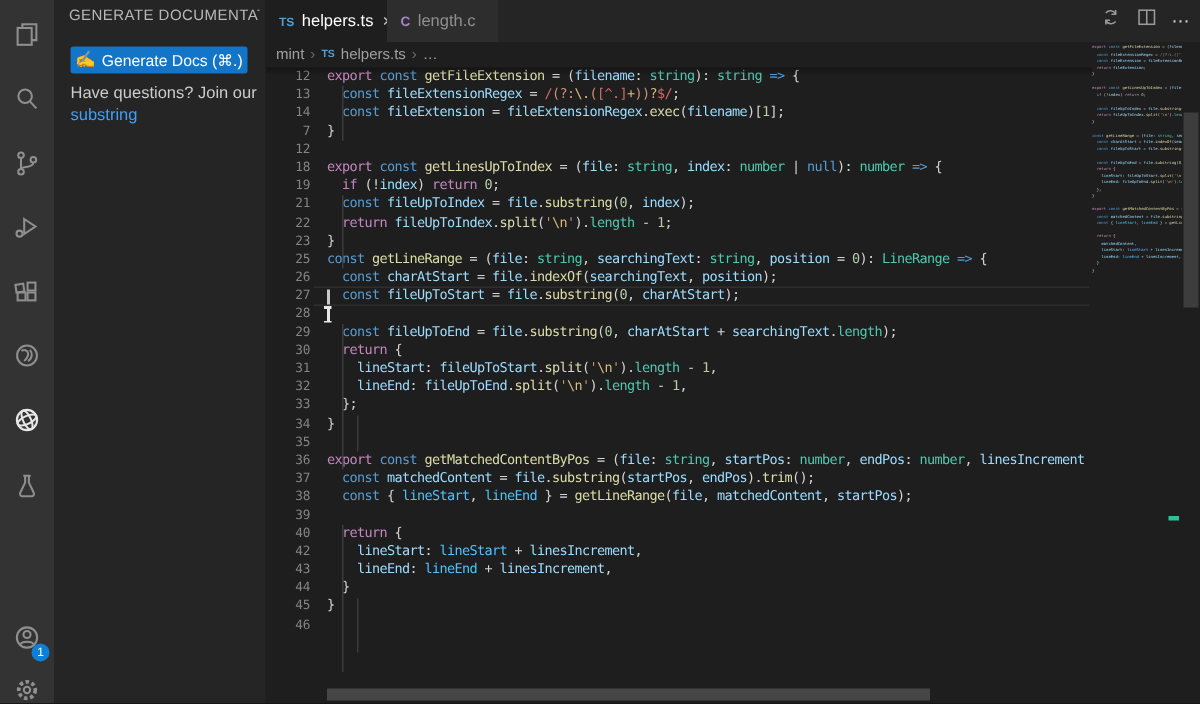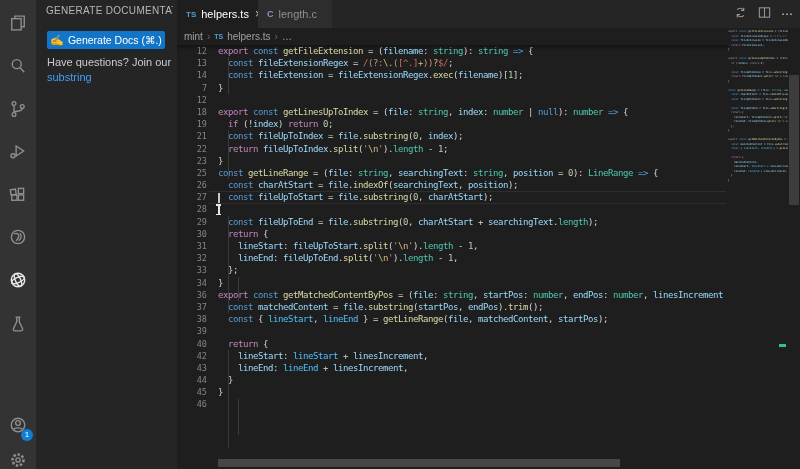--- a/index.html
+++ b/index.html
@@ -207,20 +207,21 @@
         <div class="row"><span class="ln">25</span><span class="tx"><span style="color: rgb(86, 156, 214);">const </span><span style="color: rgb(220, 220, 170);">getLineRange</span><span style="color: rgb(212, 212, 212);"> = (</span><span style="color: rgb(156, 220, 254);">file</span><span style="color: rgb(212, 212, 212);">: </span><span style="color: rgb(78, 201, 176);">string</span><span style="color: rgb(212, 212, 212);">, </span><span style="color: rgb(156, 220, 254);">searchingText</span><span style="color: rgb(212, 212, 212);">: </span><span style="color: rgb(78, 201, 176);">string</span><span style="color: rgb(212, 212, 212);">, </span><span style="color: rgb(156, 220, 254);">position</span><span style="color: rgb(212, 212, 212);"> = </span><span style="color: rgb(181, 206, 168);">0</span><span style="color: rgb(212, 212, 212);">): </span><span style="color: rgb(78, 201, 176);">LineRange</span><span style="color: rgb(86, 156, 214);"> =&gt; </span><span style="color: rgb(212, 212, 212);">{</span></span></div>
         <div class="row"><span class="ln">26</span><span class="tx"><span style="color: rgb(212, 212, 212);">  </span><span style="color: rgb(86, 156, 214);">const </span><span style="color: rgb(156, 220, 254);">charAtStart</span><span style="color: rgb(212, 212, 212);"> = </span><span style="color: rgb(156, 220, 254);">file</span><span style="color: rgb(212, 212, 212);">.</span><span style="color: rgb(220, 220, 170);">indexOf</span><span style="color: rgb(212, 212, 212);">(</span><span style="color: rgb(156, 220, 254);">searchingText</span><span style="color: rgb(212, 212, 212);">, </span><span style="color: rgb(156, 220, 254);">position</span><span style="color: rgb(212, 212, 212);">);</span></span></div>
         <div class="row"><span class="ln">27</span><span class="tx"><span style="color: rgb(212, 212, 212);">  </span><span style="color: rgb(86, 156, 214);">const </span><span style="color: rgb(156, 220, 254);">fileUpToStart</span><span style="color: rgb(212, 212, 212);"> = </span><span style="color: rgb(156, 220, 254);">file</span><span style="color: rgb(212, 212, 212);">.</span><span style="color: rgb(220, 220, 170);">substring</span><span style="color: rgb(212, 212, 212);">(</span><span style="color: rgb(181, 206, 168);">0</span><span style="color: rgb(212, 212, 212);">, </span><span style="color: rgb(156, 220, 254);">charAtStart</span><span style="color: rgb(212, 212, 212);">);</span></span></div>
         <div class="row"><span class="ln">28</span><span class="tx"></span></div>
         <div class="row"><span class="ln">29</span><span class="tx"><span style="color: rgb(212, 212, 212);">  </span><span style="color: rgb(86, 156, 214);">const </span><span style="color: rgb(156, 220, 254);">fileUpToEnd</span><span style="color: rgb(212, 212, 212);"> = </span><span style="color: rgb(156, 220, 254);">file</span><span style="color: rgb(212, 212, 212);">.</span><span style="color: rgb(220, 220, 170);">substring</span><span style="color: rgb(212, 212, 212);">(</span><span style="color: rgb(181, 206, 168);">0</span><span style="color: rgb(212, 212, 212);">, </span><span style="color: rgb(156, 220, 254);">charAtStart</span><span style="color: rgb(212, 212, 212);"> + </span><span style="color: rgb(156, 220, 254);">searchingText</span><span style="color: rgb(212, 212, 212);">.</span><span style="color: rgb(78, 201, 176);">length</span><span style="color: rgb(212, 212, 212);">);</span></span></div>
         <div class="row"><span class="ln">30</span><span class="tx"><span style="color: rgb(212, 212, 212);">  </span><span style="color: rgb(197, 134, 192);">return </span><span style="color: rgb(212, 212, 212);">{</span></span></div>
         <div class="row"><span class="ln">31</span><span class="tx"><span style="color: rgb(212, 212, 212);">    </span><span style="color: rgb(156, 220, 254);">lineStart</span><span style="color: rgb(212, 212, 212);">: </span><span style="color: rgb(156, 220, 254);">fileUpToStart</span><span style="color: rgb(212, 212, 212);">.</span><span style="color: rgb(220, 220, 170);">split</span><span style="color: rgb(212, 212, 212);">(</span><span style="color: rgb(206, 145, 120);">'</span><span style="color: rgb(215, 186, 125);">\n</span><span style="color: rgb(206, 145, 120);">'</span><span style="color: rgb(212, 212, 212);">).</span><span style="color: rgb(78, 201, 176);">length</span><span style="color: rgb(212, 212, 212);"> - </span><span style="color: rgb(181, 206, 168);">1</span><span style="color: rgb(212, 212, 212);">,</span></span></div>
         <div class="row"><span class="ln">32</span><span class="tx"><span style="color: rgb(212, 212, 212);">    </span><span style="color: rgb(156, 220, 254);">lineEnd</span><span style="color: rgb(212, 212, 212);">: </span><span style="color: rgb(156, 220, 254);">fileUpToEnd</span><span style="color: rgb(212, 212, 212);">.</span><span style="color: rgb(220, 220, 170);">split</span><span style="color: rgb(212, 212, 212);">(</span><span style="color: rgb(206, 145, 120);">'</span><span style="color: rgb(215, 186, 125);">\n</span><span style="color: rgb(206, 145, 120);">'</span><span style="color: rgb(212, 212, 212);">).</span><span style="color: rgb(78, 201, 176);">length</span><span style="color: rgb(212, 212, 212);"> - </span><span style="color: rgb(181, 206, 168);">1</span><span style="color: rgb(212, 212, 212);">,</span></span></div>
         <div class="row"><span class="ln">33</span><span class="tx"><span style="color: rgb(212, 212, 212);">  };</span></span></div>
         <div class="row"><span class="ln">34</span><span class="tx"><span style="color: rgb(212, 212, 212);">}</span></span></div>
+        <div class="row"><span class="ln">35</span><span class="tx"></span></div>
         <div class="row"><span class="ln">36</span><span class="tx"><span style="color: rgb(197, 134, 192);">export </span><span style="color: rgb(86, 156, 214);">const </span><span style="color: rgb(220, 220, 170);">getMatchedContentByPos</span><span style="color: rgb(212, 212, 212);"> = (</span><span style="color: rgb(156, 220, 254);">file</span><span style="color: rgb(212, 212, 212);">: </span><span style="color: rgb(78, 201, 176);">string</span><span style="color: rgb(212, 212, 212);">, </span><span style="color: rgb(156, 220, 254);">startPos</span><span style="color: rgb(212, 212, 212);">: </span><span style="color: rgb(78, 201, 176);">number</span><span style="color: rgb(212, 212, 212);">, </span><span style="color: rgb(156, 220, 254);">endPos</span><span style="color: rgb(212, 212, 212);">: </span><span style="color: rgb(78, 201, 176);">number</span><span style="color: rgb(212, 212, 212);">, </span><span style="color: rgb(156, 220, 254);">linesIncrement</span></span></div>
         <div class="row"><span class="ln">37</span><span class="tx"><span style="color: rgb(212, 212, 212);">  </span><span style="color: rgb(86, 156, 214);">const </span><span style="color: rgb(156, 220, 254);">matchedContent</span><span style="color: rgb(212, 212, 212);"> = </span><span style="color: rgb(156, 220, 254);">file</span><span style="color: rgb(212, 212, 212);">.</span><span style="color: rgb(220, 220, 170);">substring</span><span style="color: rgb(212, 212, 212);">(</span><span style="color: rgb(156, 220, 254);">startPos</span><span style="color: rgb(212, 212, 212);">, </span><span style="color: rgb(156, 220, 254);">endPos</span><span style="color: rgb(212, 212, 212);">).</span><span style="color: rgb(220, 220, 170);">trim</span><span style="color: rgb(212, 212, 212);">();</span></span></div>
         <div class="row"><span class="ln">38</span><span class="tx"><span style="color: rgb(212, 212, 212);">  </span><span style="color: rgb(86, 156, 214);">const </span><span style="color: rgb(212, 212, 212);">{ </span><span style="color: rgb(79, 193, 255);">lineStart</span><span style="color: rgb(212, 212, 212);">, </span><span style="color: rgb(79, 193, 255);">lineEnd</span><span style="color: rgb(212, 212, 212);"> } = </span><span style="color: rgb(220, 220, 170);">getLineRange</span><span style="color: rgb(212, 212, 212);">(</span><span style="color: rgb(156, 220, 254);">file</span><span style="color: rgb(212, 212, 212);">, </span><span style="color: rgb(156, 220, 254);">matchedContent</span><span style="color: rgb(212, 212, 212);">, </span><span style="color: rgb(156, 220, 254);">startPos</span><span style="color: rgb(212, 212, 212);">);</span></span></div>
         <div class="row"><span class="ln">39</span><span class="tx"></span></div>
         <div class="row"><span class="ln">40</span><span class="tx"><span style="color: rgb(212, 212, 212);">  </span><span style="color: rgb(197, 134, 192);">return </span><span style="color: rgb(212, 212, 212);">{</span></span></div>
         <div class="row"><span class="ln">42</span><span class="tx"><span style="color: rgb(212, 212, 212);">    </span><span style="color: rgb(156, 220, 254);">lineStart</span><span style="color: rgb(212, 212, 212);">: </span><span style="color: rgb(79, 193, 255);">lineStart</span><span style="color: rgb(212, 212, 212);"> + </span><span style="color: rgb(156, 220, 254);">linesIncrement</span><span style="color: rgb(212, 212, 212);">,</span></span></div>
         <div class="row"><span class="ln">43</span><span class="tx"><span style="color: rgb(212, 212, 212);">    </span><span style="color: rgb(156, 220, 254);">lineEnd</span><span style="color: rgb(212, 212, 212);">: </span><span style="color: rgb(79, 193, 255);">lineEnd</span><span style="color: rgb(212, 212, 212);"> + </span><span style="color: rgb(156, 220, 254);">linesIncrement</span><span style="color: rgb(212, 212, 212);">,</span></span></div>
         <div class="row"><span class="ln">44</span><span class="tx"><span style="color: rgb(212, 212, 212);">  }</span></span></div>
         <div class="row"><span class="ln">45</span><span class="tx"><span style="color: rgb(212, 212, 212);">}</span></span></div>
         <div class="row"><span class="ln">46</span><span class="tx"></span></div>

